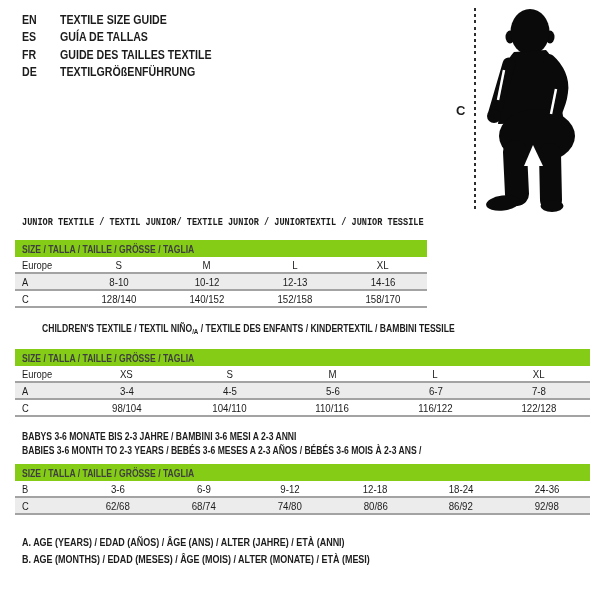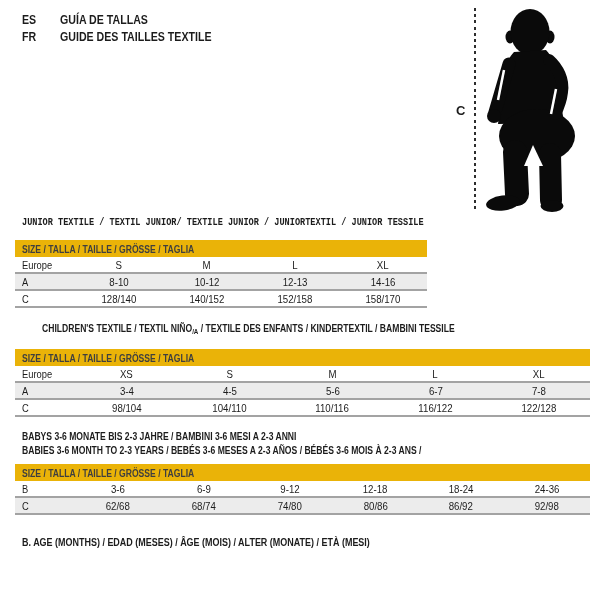--- a/index.html
+++ b/index.html
@@ -18,47 +18,55 @@
 
   
   .dash-line{position:absolute;left:474px;top:8px;width:2px;height:201px;
     background:repeating-linear-gradient(to bottom,#2d2d2d 0 3px,transparent 3px 6.2px);}
   .c-label{position:absolute;left:456px;top:103px;font-size:13px;font-weight:700;}
   .baby-svg{position:absolute;left:486px;top:4px;}
 
   
   .tbl-title{position:absolute;left:22px;font-size:11px;font-weight:700;white-space:nowrap;}
   .tbl{position:absolute;left:15px;}
-  .size-bar{height:17px;background:#eab308;color:#3f3f3f;font-size:11px;font-weight:700;
+  .size-bar{height:17px;background:#84cc16;color:#3f3f3f;font-size:11px;font-weight:700;
     display:flex;align-items:center;padding-left:7px;box-sizing:border-box;}
   .trow{display:flex;height:17px;align-items:center;font-size:11px;font-weight:400;
     border-bottom:2px solid #a3a3a3;box-sizing:border-box;}
   .trow.shade{background:#ececec;}
   .tlabel{width:60px;padding-left:7px;box-sizing:border-box;}
   .tcell{flex:1;text-align:center;}
 
   .sub-a{font-size:8px;vertical-align:-2px;}
 
   
   .legend{position:absolute;left:22px;top:536px;font-size:11.5px;font-weight:700;}
   .legend-line{height:17px;}
 </style>
 </head>
 <body>
 
 <div id="canvas">
 
   <div class="langs">
     <div class="lang-row">
+      <span class="lang-code"><span class="sqz85">EN</span></span>
+      <span class="sqz85">TEXTILE SIZE GUIDE</span>
+    </div>
+    <div class="lang-row">
       <span class="lang-code"><span class="sqz85">ES</span></span>
       <span class="sqz85">GUÍA DE TALLAS</span>
     </div>
     <div class="lang-row">
       <span class="lang-code"><span class="sqz85">FR</span></span>
       <span class="sqz85">GUIDE DES TAILLES TEXTILE</span>
+    </div>
+    <div class="lang-row">
+      <span class="lang-code"><span class="sqz85">DE</span></span>
+      <span class="sqz85">TEXTILGRÖßENFÜHRUNG</span>
     </div>
   </div>
 
   <div class="dash-line"></div>
   <div class="c-label">C</div>
   <svg class="baby-svg" width="112" height="208" viewBox="0 0 112 208" aria-hidden="true">
     <g fill="#0a0a0a" stroke="none">
       <ellipse cx="24" cy="33" rx="4.5" ry="6.5"></ellipse>
       <ellipse cx="64" cy="33" rx="4.5" ry="6.5"></ellipse>
       <ellipse cx="44" cy="28" rx="19.5" ry="23"></ellipse>
@@ -166,16 +174,17 @@
       <span class="tcell"><span class="sqzc">62/68</span></span>
       <span class="tcell"><span class="sqzc">68/74</span></span>
       <span class="tcell"><span class="sqzc">74/80</span></span>
       <span class="tcell"><span class="sqzc">80/86</span></span>
       <span class="tcell"><span class="sqzc">86/92</span></span>
       <span class="tcell"><span class="sqzc">92/98</span></span>
     </div>
   </div>
 
   <div class="legend">
+    <div class="legend-line"><span class="sqz">A. AGE (YEARS) / EDAD (AÑOS) / ÂGE (ANS) / ALTER (JAHRE) / ETÀ (ANNI)</span></div>
     <div class="legend-line"><span class="sqz">B. AGE (MONTHS) / EDAD (MESES) / ÂGE (MOIS) / ALTER (MONATE) / ETÀ (MESI)</span></div>
   </div>
 
 </div>
 
 </body></html>

